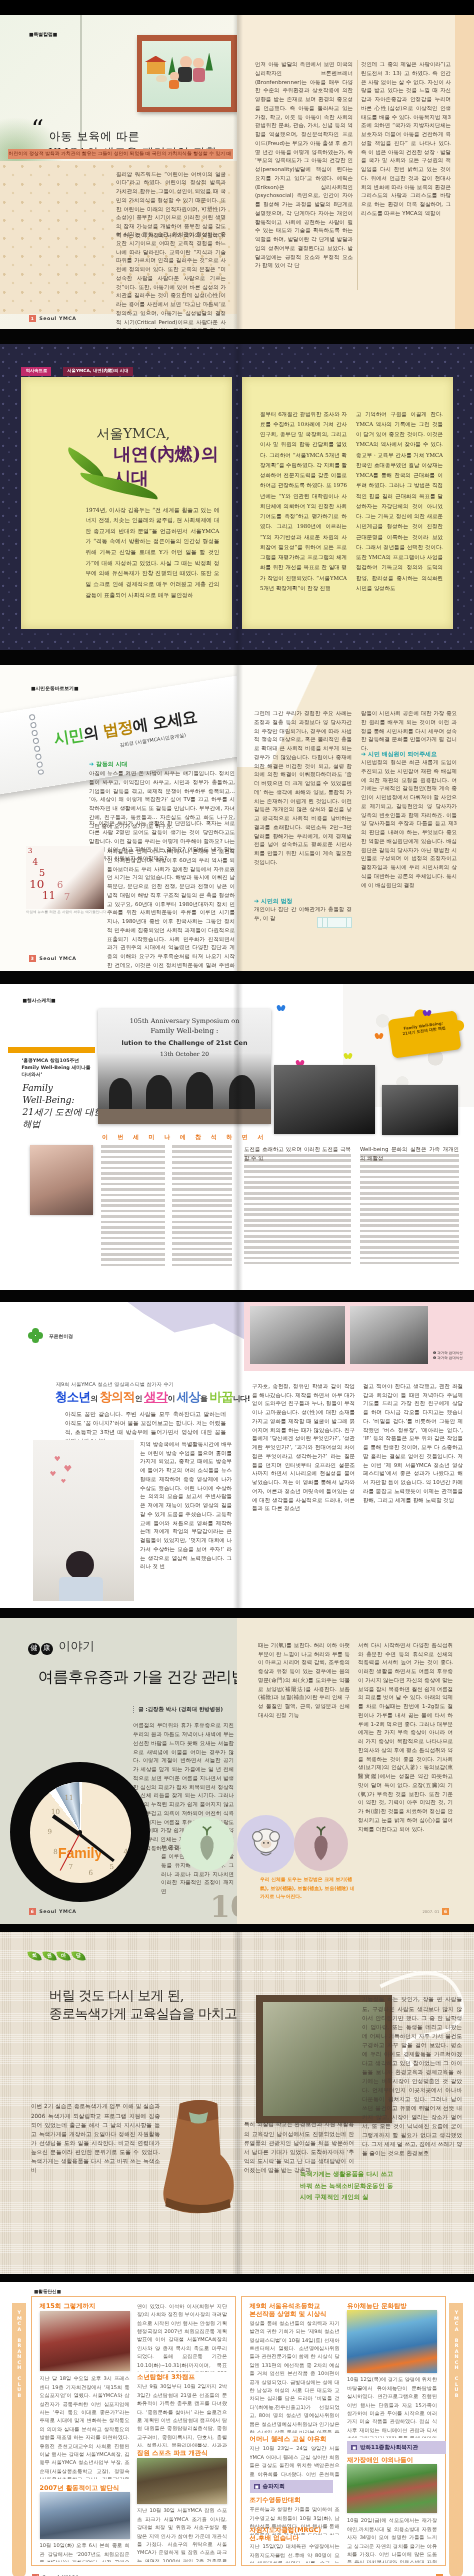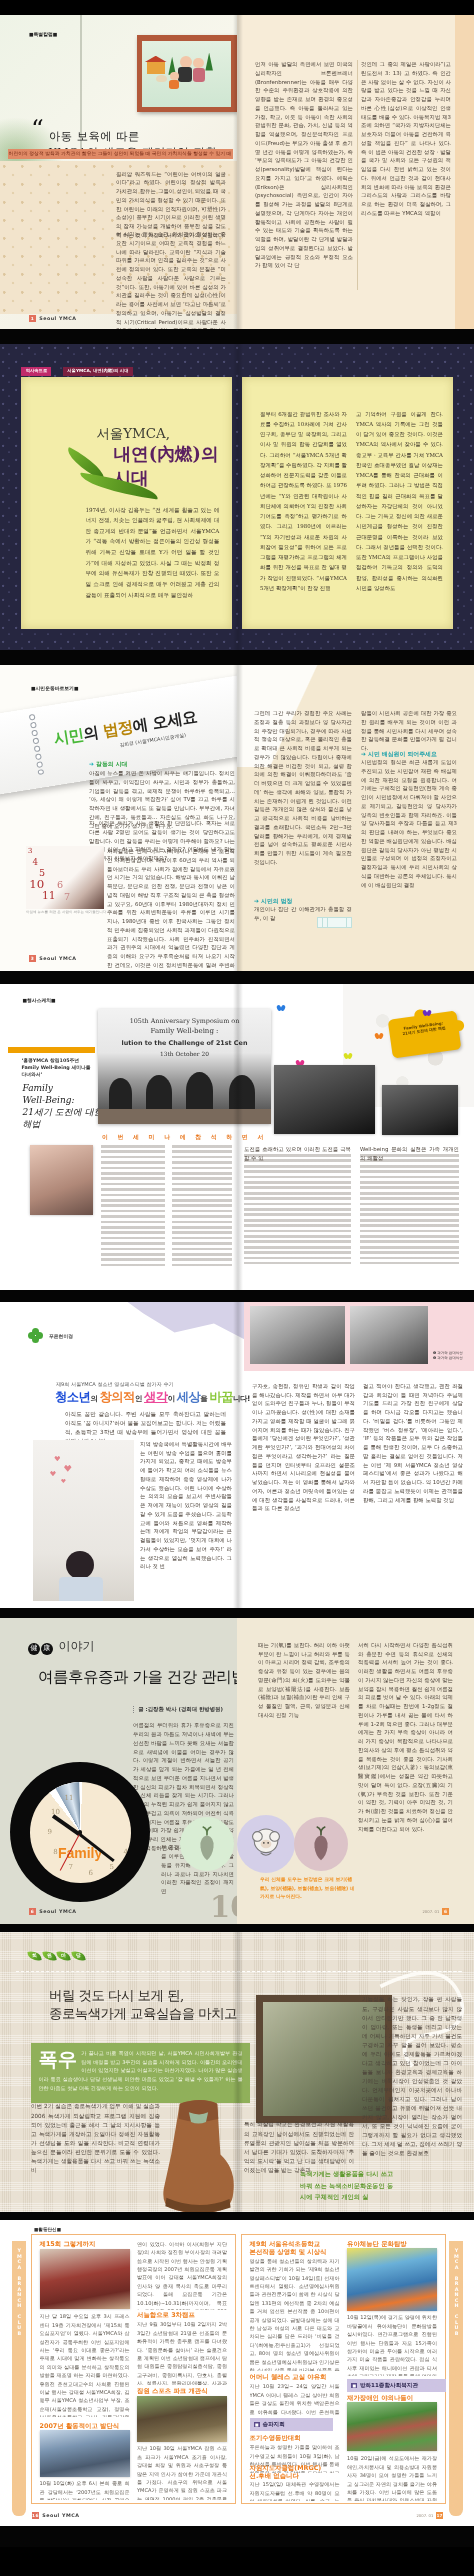--- a/index.html
+++ b/index.html
@@ -84,21 +84,21 @@
   .s6-clock{position:absolute;left:9.6px;top:144px;width:140px;height:140px;border-radius:50%;background:#0a0a0a;}
   .s6-face{position:absolute;left:20px;top:20px;width:101px;height:101px;border-radius:50%;background:#f6e9d2;overflow:hidden;}
   .s6-wedgeW{position:absolute;inset:0;background:conic-gradient(from -38deg at 50% 50%,#ffffff 0 40deg,rgba(255,255,255,0) 40deg);}
   .s6-wedgeP{position:absolute;inset:0;background:conic-gradient(from -30deg at 50% 50%,rgba(0,0,0,0) 0deg,#90a6bc 1deg,#dde8f2 16deg,#7d94aa 28deg,rgba(0,0,0,0) 29deg);}
   .s6-n{position:absolute;font-size:7px;color:#a89878;font-family:"DejaVu Serif",serif;}
   .hand{position:absolute;left:50%;top:50%;transform-origin:0 50%;}
   .bignum{position:absolute;font-family:"DejaVu Serif",serif;font-size:29px;color:rgba(120,108,86,.45);font-weight:bold;}
   .pastel{position:absolute;border-radius:50%;}
   .s6-cap{color:#f09020;font-size:4.8px;font-weight:bold;line-height:1.7;}
   
-  .s7{height:280px;margin-top:8px;background:#e9e1d3;background-image:repeating-linear-gradient(0deg,rgba(255,255,255,.4) 0 0.5px,rgba(0,0,0,0) 0.5px 2.1px),repeating-linear-gradient(90deg,rgba(160,145,120,.16) 0 0.5px,rgba(0,0,0,0) 0.5px 2.1px);}
+  .s7{height:342px;margin-top:8px;background:#e9e1d3;background-image:repeating-linear-gradient(0deg,rgba(255,255,255,.4) 0 0.5px,rgba(0,0,0,0) 0.5px 2.1px),repeating-linear-gradient(90deg,rgba(160,145,120,.16) 0 0.5px,rgba(0,0,0,0) 0.5px 2.1px);}
   .s7-leaf{display:inline-block;width:13px;height:9.6px;background:linear-gradient(120deg,#8cc83c,#3f8a1a);border-radius:0 90% 0 90%;color:#fff;font-size:4.8px;font-weight:bold;text-align:center;line-height:9.6px;margin-right:1.6px;transform:rotate(-8deg);}
   .s7-dash{border-top:1.6px dashed rgba(255,255,255,.85);}
   .s7-title{font-family:"DejaVu Serif",serif;font-size:13.4px;color:#2e2a24;letter-spacing:-0.5px;}
   .s7-box{position:absolute;left:31px;top:111px;width:204px;height:49px;background:#90b05a;color:#f4f8e8;font-size:5.1px;line-height:1.7;padding:5.4px 7.5px;text-align:justify;}
   .s7-big{float:left;font-size:19.3px;font-weight:bold;color:#fff;line-height:1;margin:1.1px 4.3px 0 0;font-family:"DejaVu Serif",serif;}
   .s7-frame{position:absolute;left:256px;top:63px;width:122px;height:114px;background:#5c4734;padding:7px;box-shadow:1.1px 1.6px 4.3px rgba(0,0,0,.3);}
   .s7-pic{width:100%;height:100%;background:linear-gradient(140deg,#b8bba0 0%,#7d8566 55%,#4c523c 100%);}
   .s7-pull{color:#5f9a2e;font-size:6.2px;font-weight:bold;line-height:1.8;}
   
   .s8{height:306px;margin-top:8px;background:#ffffff;}
@@ -416,24 +416,20 @@
 
   <section class="spread s7">
     <div class="abs" style="left:28px;top:17px;">
       <span class="s7-leaf">회</span><span class="s7-leaf">원</span><span class="s7-leaf">마</span><span class="s7-leaf">당</span>
     </div>
     <div class="abs s7-dash" style="left:16px;top:39px;width:445px;"></div>
     <div class="abs s7-title" style="left:49px;top:55px;">
       <div>버릴 것도 다시 보게 된,</div>
         <div>종로녹색가게 교육실습을 마치고</div>
     </div>
-    <div class="s7-box">
-      <span class="s7-big">폭우</span>
-      <span>가 끝나고 바로 폭염이 시작되던 날, 서울YMCA 시민사회개발부 환경팀에 배정을 받고 3주간의 실습을 시작하게 되었다. 이틀간의 오리엔테이션이 있었지만 낯설고 어설프기는 마찬가지였다. 나이가 많은 실습생이라 동료 실습생이나 담당 선생님께 미안한 마음도 있었고 ‘잘 해낼 수 있을까?’ 하는 불안한 마음도 첫날 더욱 긴장하게 하는 요인이 되었다.</span>
-    </div>
     <div class="abs txt" style="left:31px;top:170px;width:129px;font-size:5.6px;">이번 2기 실습은 종로녹색가게 업무 이해 및 실습과 2006 녹색가게 되살림학교 프로그램 지원에 집중되어 있었는데 출근을 해서 그 날의 지시사항을 듣고 녹색가게를 개장하고 요일마다 정해진 자원활동가 선생님을 도와 일을 시작한다. 비교적 연령대가 높으신 분들이라 편안한 분위기로 도울 수 있었다. 녹색가게는 생활용품을 다시 쓰고 바꿔 쓰는 녹색소비</div>
     <svg class="abs" style="left:161px;top:161px;" width="75" height="123" viewBox="0 0 140 230">
       <path d="M35 20 q40 -14 70 0 l6 95 q30 28 24 72 q-2 28 -30 34 q-50 10 -88 -6 q-16 -8 -12 -36 l14 -64z" fill="#a2653a"></path>
       <path d="M35 20 q40 -14 70 0 l2 28 q-38 12 -74 0z" fill="#8a5230"></path>
       <path d="M52 36 q20 8 36 0 l-4 18 q-14 6 -28 0z" fill="#9db89a"></path>
       <path d="M10 196 q60 26 118 2 l2 16 q-62 22 -122 -2z" fill="#6e4424"></path>
     </svg>
     <div class="abs s7-dash" style="left:242px;top:39px;width:220px;"></div>
     <div class="s7-frame">
         <div class="s7-pic"></div>
@@ -453,21 +449,21 @@
     </div>
     <div class="abs" style="left:34px;top:6.4px;font-size:4.6px;font-weight:bold;color:#333;">■활동단신■</div>
     <div class="s8-box" style="left:31px;top:14px;width:203px;height:268px;">
       <div class="abs s8-h" style="left:7.5px;top:4.3px;">제15회 그렇게까지</div>
       <div class="abs ph" style="left:7.5px;top:14px;width:90px;height:60px;background:linear-gradient(170deg,#d8c8b8 0%,#9a3c34 45%,#6e2a24 75%,#c8a888 100%);"></div>
       <div class="abs s8-b" style="left:7.5px;top:77px;width:90px;height:105px;overflow:hidden;">지난 달 18일 수요일 오후 3시 프레스센터 19층 기자회견장에서 ‘제15회 동요심포지엄’이 열렸다. 서울YMCA와 삼성전자가 공동주최한 이번 심포지엄에서는 ‘우리 동요 이대로 좋은가?’라는 주제로 시대에 맞게 변화하는 창작동요의 의미와 실태를 분석하고 창작동요의 방향을 재조명 하는 자리를 마련하였다. 유원전 춘천교대교수의 사회로 진행된 이날 행사는 강태철 서울YMCA회장, 김용무 서울YMCA 청소년사업부 부장, 조순재(서울상봉초등학교 교장), 정명숙(서울유석초등학교 교사), 김동근(강원양구초등학교 교장), 인윤희(한국동요음악협회 회원) 등 동요계 현장운동가들과 원로 인사들이 참석하여 동요가 그동안 어린이들에게 외면당해온 원인을 생각해보고 향후 동요운동의 방향을 논의하는 뜻깊은 자리가 되었다.</div>
       <div class="abs s8-h" style="left:7.5px;top:187px;">2007년 활동적이고 발단식</div>
       <div class="abs ph" style="left:7.5px;top:195px;width:90px;height:47px;background:linear-gradient(170deg,#c8d8e8 0%,#7a94b0 35%,#4a5a6e 70%,#9aa8b8 100%);"></div>
       <div class="abs s8-b" style="left:7.5px;top:244px;width:90px;height:20.4px;overflow:hidden;">10월 10일(화) 오후 6시 본회 종로 회관 강당에서는 ‘2007년도 회원모집운동 발단식’이 개최되었다. 식전 공연으로 ‘대학 자원봉사자클럽’의 힙합공연이 있었고, 특별공연으로 서울 YMCA 어린이 합창단의 공</div>
       <div class="abs s8-b" style="left:105px;top:4.3px;width:90px;height:70px;overflow:hidden;">연이 있었다. 이석하 이사(회원부 지단장)의 사회와 정진원 부이사장의 격려말씀으로 시작된 이번 행사는 안청원 기획행정국장의 2007년 회원모집운동 계획 발표에 이어 강태철 서울YMCA회장의 인사와 양 총재 목사의 축도로 마무리 되었다. 올해 모집운동 기간은 10.10(화)~10.31(화)까지이며, 목표는 모집회원 27,000명, 모집단체 320단체, 모금액 5억 5천 만원으로, 무난히 목표를 달성할 것으로 보인다.</div>
-      <div class="abs s8-h" style="left:105px;top:76px;">서늘함으로 3차캠프</div>
+      <div class="abs s8-h" style="left:105px;top:76px;">소년탐험대 3차캠프</div>
       <div class="abs s8-b" style="left:105px;top:85px;width:90px;height:65px;overflow:hidden;">지난 9월 30일부터 10월 2일까지 2박 3일간 소년탐험대 21명은 선조들의 문화유적이 가득한 충주로 캠프를 다녀왔다. ‘중원문화를 찾아서’ 라는 슬로건으로 계획된 이번 소년탐험대 캠프에서 탐험 대원들은 중원탑평리칠층석탑, 중원고구려비, 중원미륵사지, 단호사, 충렬사, 청룡사지, 봉황리마애불상, 사과과학관 등 중원문화의 역사적 문화재를 보면서 우리 선조들의 뛰어난 예술적 아름다움을 느끼는 시간을 가졌다.</div>
       <div class="abs s8-h" style="left:105px;top:152px;">잠원 스포츠 파크 개관식</div>
       <div class="abs ph" style="left:105px;top:161px;width:90px;height:46px;background:linear-gradient(170deg,#8aa86a 0%,#5a4a34 40%,#7a6a4a 70%,#c8b890 100%);"></div>
       <div class="abs s8-b" style="left:105px;top:209px;width:90px;height:56px;overflow:hidden;">지난 10월 30일 서울YMCA 잠원 스포츠 파크가 서울YMCA 조기흥 이사장, 강태철 회장 및 위원과 서초구청장 등 많은 지역 인사가 참여한 가운데 개관식을 가졌다. 서초구의 위탁으로 서울YMCA가 운영하게 될 잠원 스포츠 파크는 연면적 1000여 평의 2층 건축물로서 3면의 실내 테니스장과 헬스장, 그리고 체육공원 내에 농구장, 배드민턴장, 게이트볼장, 조깅코스 등으로 조성되어 있다. 깨끗한 시설과 쾌적한 환경으로 회원들의 다양한 스포츠클럽 활동이 기대되고 있는 가운데 어떤 체육시설보다 다양한 프로그램 운영으로 회원들의 만족에 부흥할 것으로 기대된다.</div>
     </div>
     <div class="foot" style="left:32px;bottom:7.5px;">
       <span class="pgno">16</span>
       <span>Seoul YMCA</span>
     </div>
     <div class="s8-box" style="left:241px;top:14px;width:203px;height:268px;">

